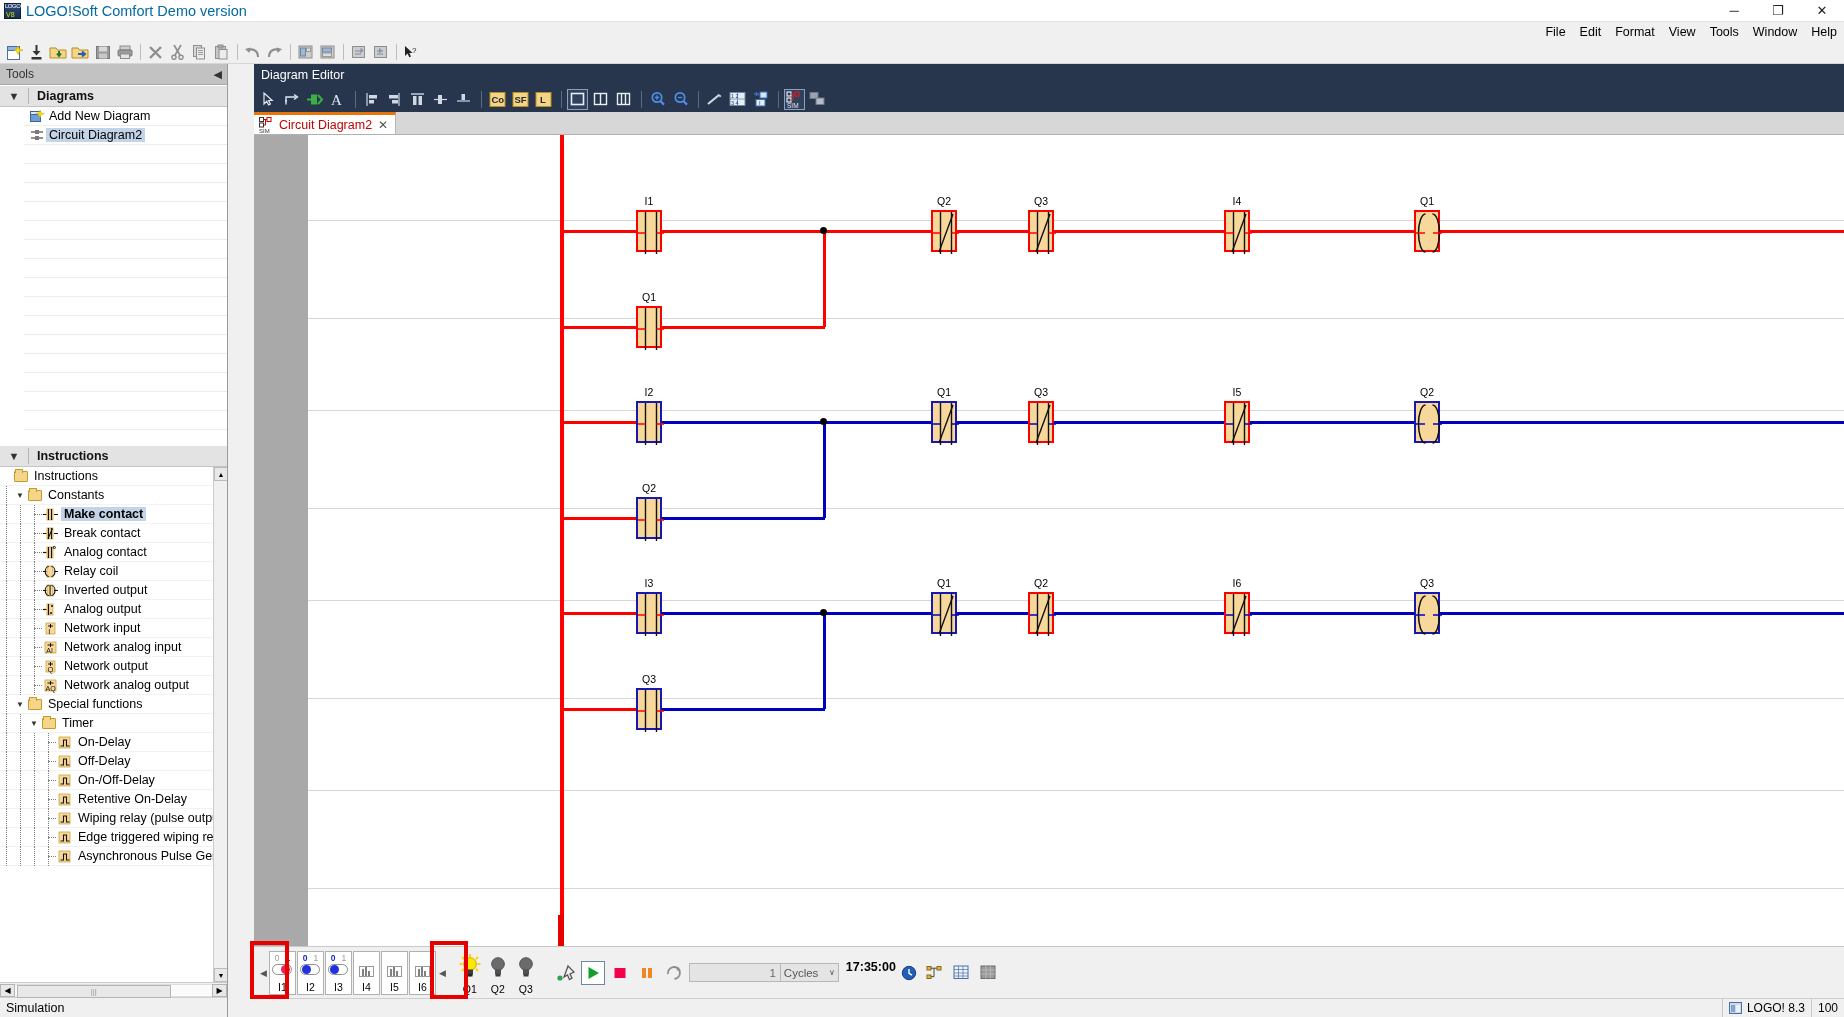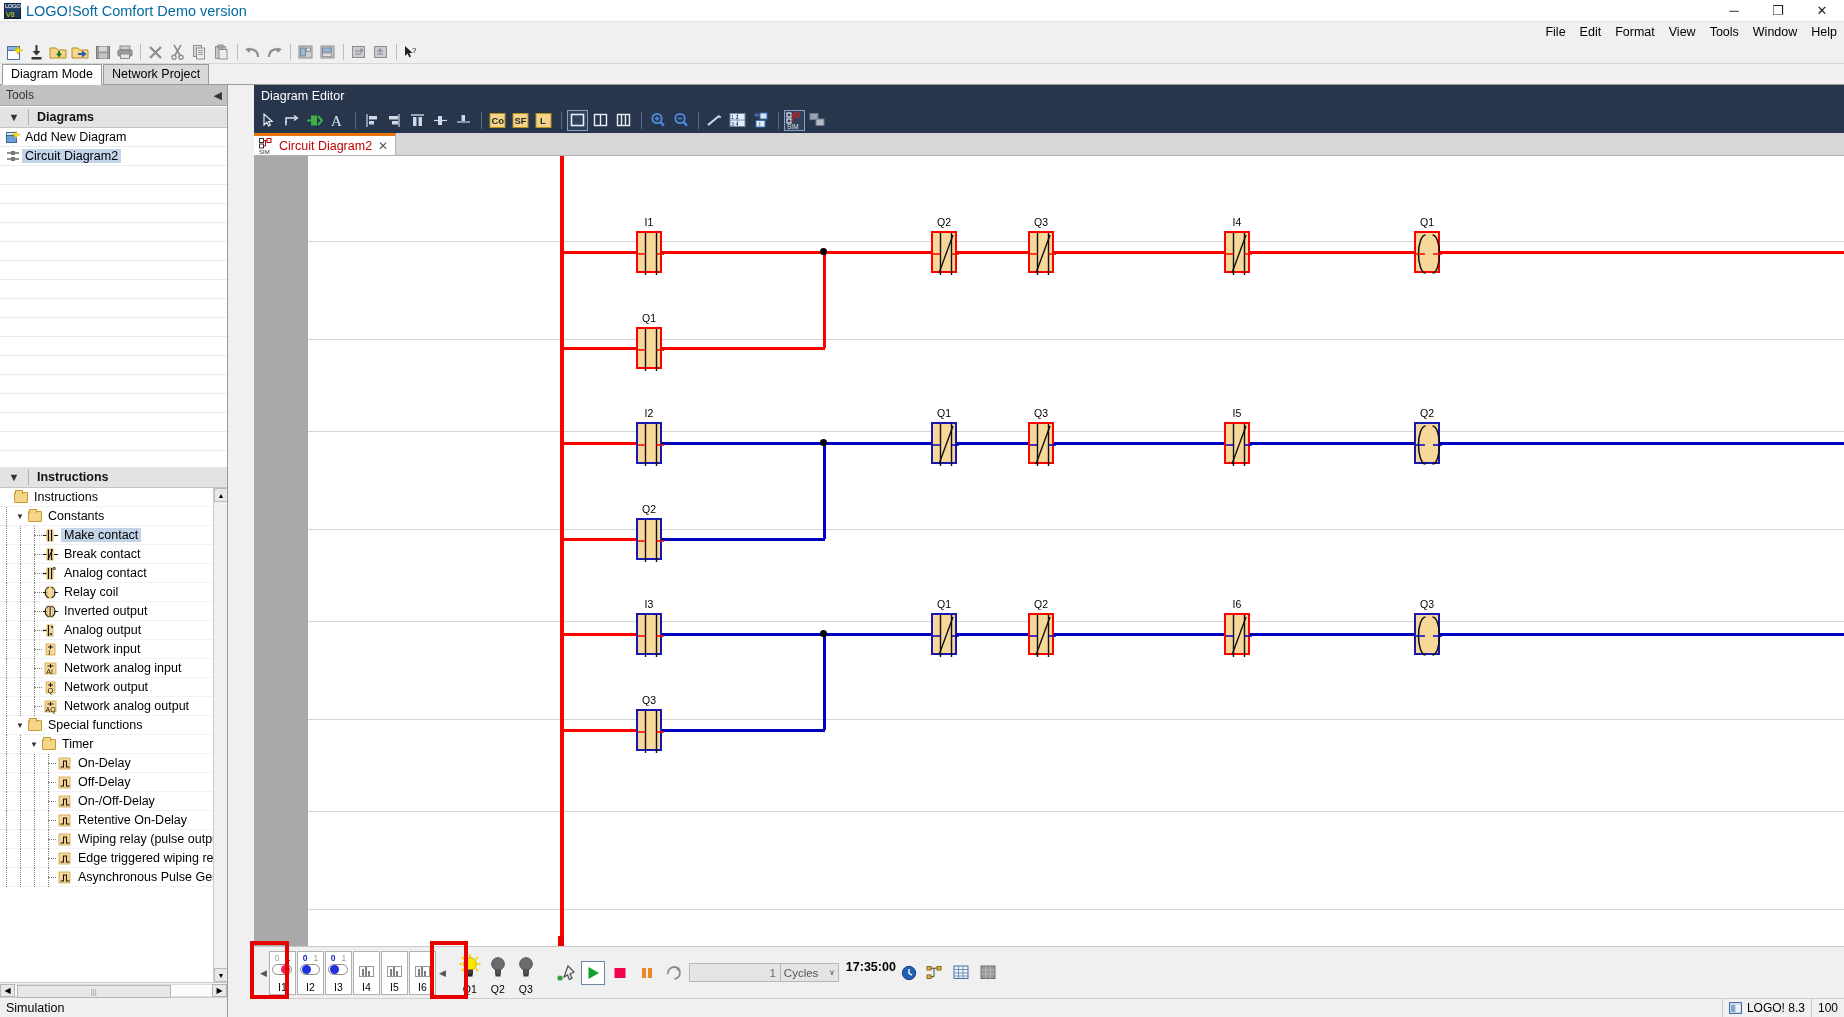--- a/index.html
+++ b/index.html
@@ -42,34 +42,34 @@
 
   
   .leftpanel { width:228px; flex:0 0 228px; background:#f0f0f0; display:flex; flex-direction:column; border-right:1px solid #9a9a9a;}
   .panel-head { height:21px; background:#c2c2c2; display:flex; align-items:center; padding-left:6px; font-size:12px; color:#333; border-bottom:1px solid #a9a9a9;}
   .panel-head .phs { flex:1; }
   .collapse-arrow { font-size:11px; color:#333; padding-right:5px; }
   .section-head { height:22px; background:#e3e3e3; display:flex; align-items:center; border-bottom:1px solid #c4c4c4; border-top:1px solid #fff;}
   .section-head .chev { width:28px; text-align:center; font-size:11px; color:#333;}
   .section-head .sdiv { width:1px; height:16px; background:#b4b4b4; }
   .section-head .stitle { padding-left:8px; font-size:12.5px; font-weight:bold; color:#111;}
-  .diagrams-list { background:#fff; flex:0 0 338px; overflow:hidden; }
+  .diagrams-list { background:#fff; flex:0 0 338px; overflow:hidden;padding-left:24px; }
   .dl-row { height:19px; display:flex; align-items:center; border-bottom:1px solid #ececec; padding-left:4px; font-size:12.5px;}
   .dl-row .ic { width:18px; display:flex; align-items:center; justify-content:center;}
   .dl-row .lbl { padding:0 3px; }
   .dl-row .lbl.sel { background:#c3d4e8; }
 
   .instr-wrap { flex:1; display:flex; flex-direction:column; min-height:0;}
   .tree { flex:1; background:#fff; overflow:hidden; position:relative; }
   .tree-scroll { position:absolute; right:0; top:0; bottom:0; width:14px; background:#f0f0f0; border-left:1px solid #ccc;}
   .ts-up,.ts-dn { width:14px;height:14px;background:#e8e8e8;border:1px solid #bbb;display:flex;align-items:center;justify-content:center;font-size:7px;}
   .ts-dn{position:absolute;bottom:0;}
   .trow { height:19px; display:flex; align-items:center; font-size:12.5px; white-space:nowrap; border-bottom:1px solid #f2f2f2;}
   .trow .tlbl { padding:0 3px; }
-  .trow .tlbl.sel { background:#c3d4e8; }
+  .trow .tlbl.sel { background:#c3d4e8;font-weight:bold; }
   .guide { width:14px; height:19px; position:relative; flex:0 0 14px;}
   .guide.v:after{content:"";position:absolute;left:6px;top:0;bottom:0;border-left:1px dotted #808080;}
   .guide.t:after{content:"";position:absolute;left:6px;top:0;bottom:0;border-left:1px dotted #808080;}
   .guide.t:before{content:"";position:absolute;left:6px;top:9px;width:8px;border-top:1px dotted #808080;}
   .tico { width:17px; height:17px; flex:0 0 17px; display:flex;align-items:center;justify-content:center; margin-right:2px;}
   .folder { width:14px;height:11px;background:#f5d58a;border:1px solid #c79a2c;border-radius:1px;position:relative;}
   .folder:before{content:"";position:absolute;left:0;top:-3px;width:6px;height:3px;background:#f5d58a;border:1px solid #c79a2c;border-bottom:none;border-radius:1px 1px 0 0;}
   .expander{width:12px;flex:0 0 12px;text-align:center;font-size:8px;color:#333;}
   .hscroll { height:15px; background:#f0f0f0; display:flex; align-items:center; border-top:1px solid #ccc; flex:0 0 15px;}
   .hs-btn{width:15px;height:13px;border:1px solid #b5b5b5;background:#e8e8e8;display:flex;align-items:center;justify-content:center;font-size:8px;}
@@ -261,24 +261,20 @@
     </div>
     <div class="tool-sep"></div>
     <div class="tool">
       <svg width="17" height="15">
           <path d="M2 1 L2 11 L4.6 8.6 L6.3 12.2 L8 11.4 L6.3 7.9 L9.6 7.9 Z" fill="#222"></path>
           <text x="9" y="8" font-size="8" fill="#222" font-family="Liberation Sans">?</text>
         </svg>
     </div>
   </div>
 
-  <div class="modetabs">
-    <div class="modetab active">Diagram Mode</div>
-    <div class="modetab">Network Project</div>
-  </div>
 
   <div class="body">
 
     <div class="leftpanel">
       <div class="panel-head">
         <div class="phs">Tools</div>
         <div class="collapse-arrow">◀</div>
       </div>
 
       <div class="section-head">

